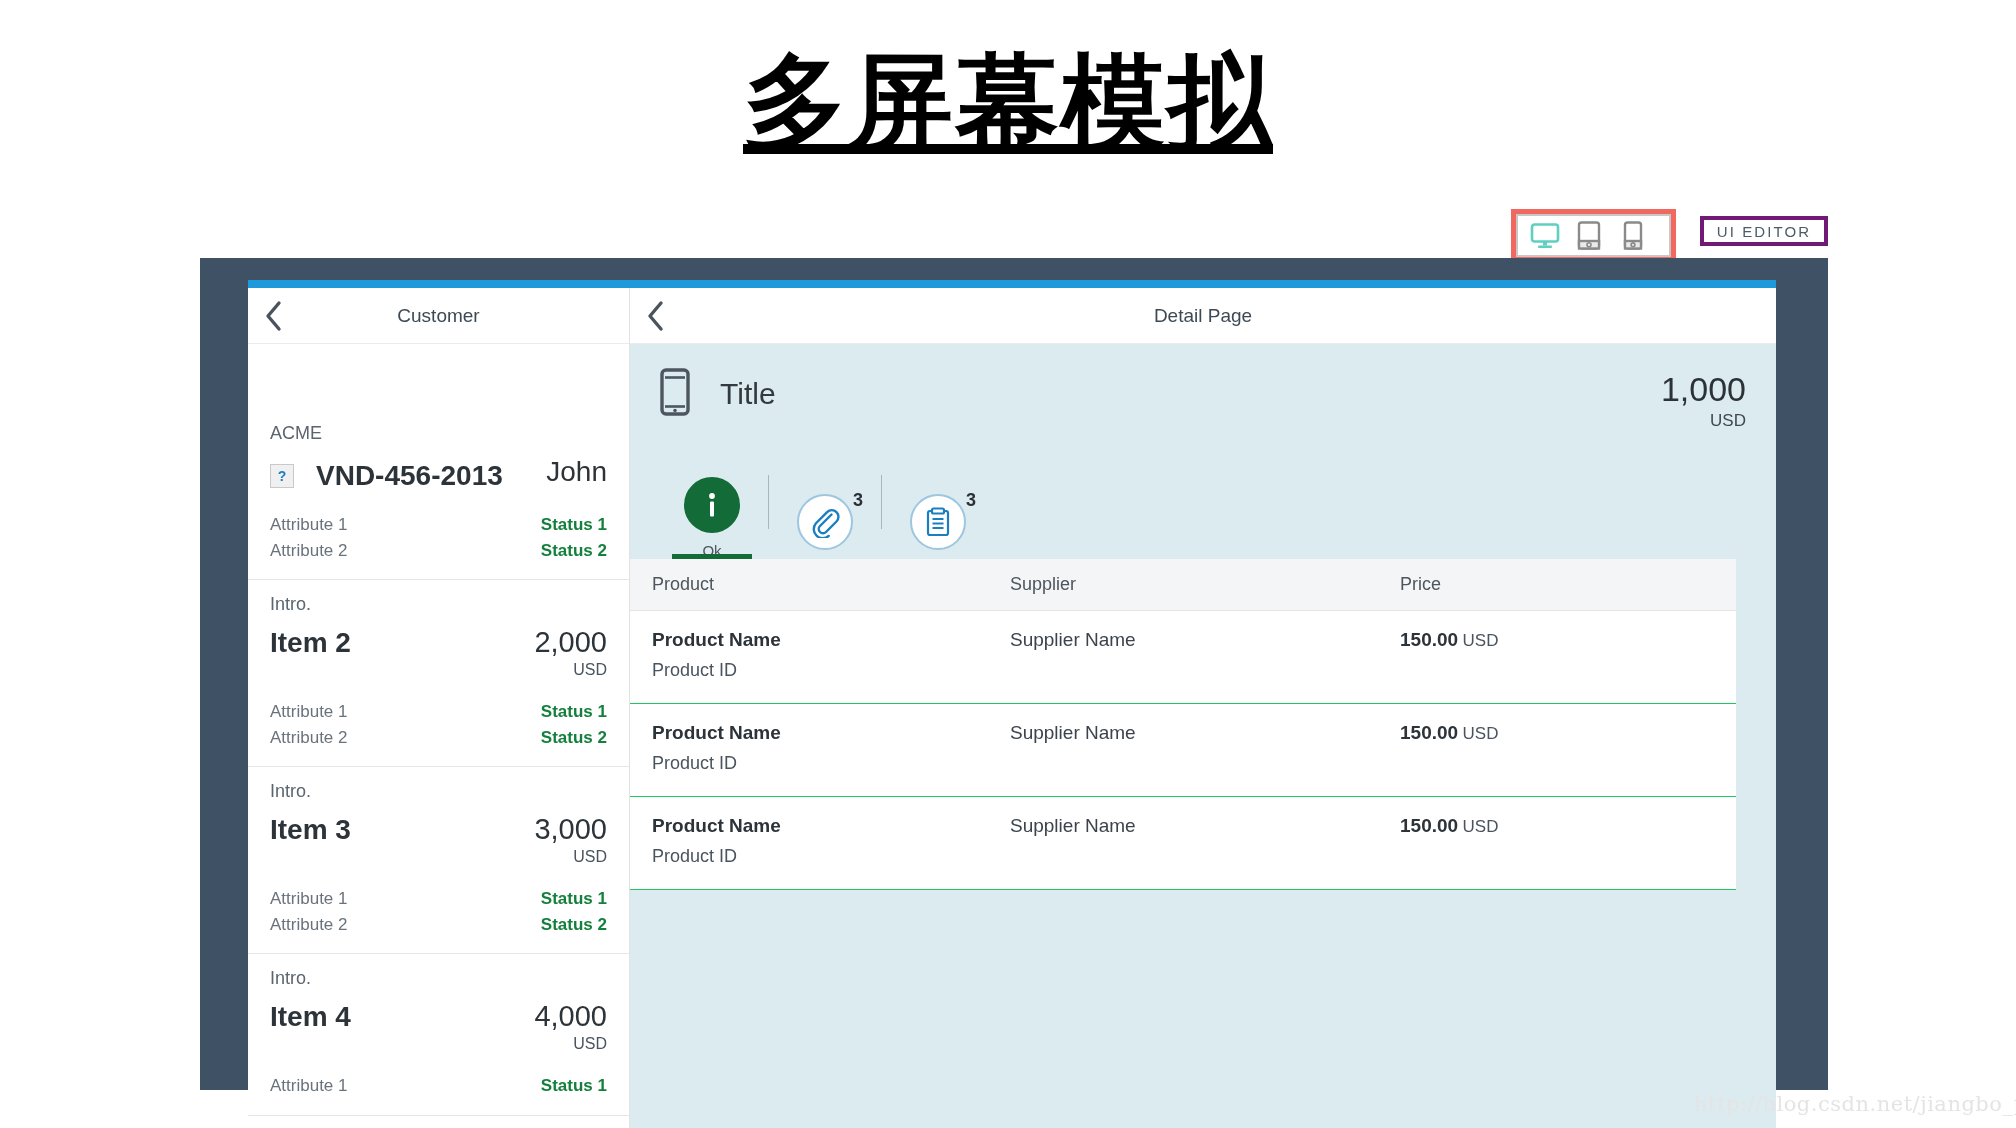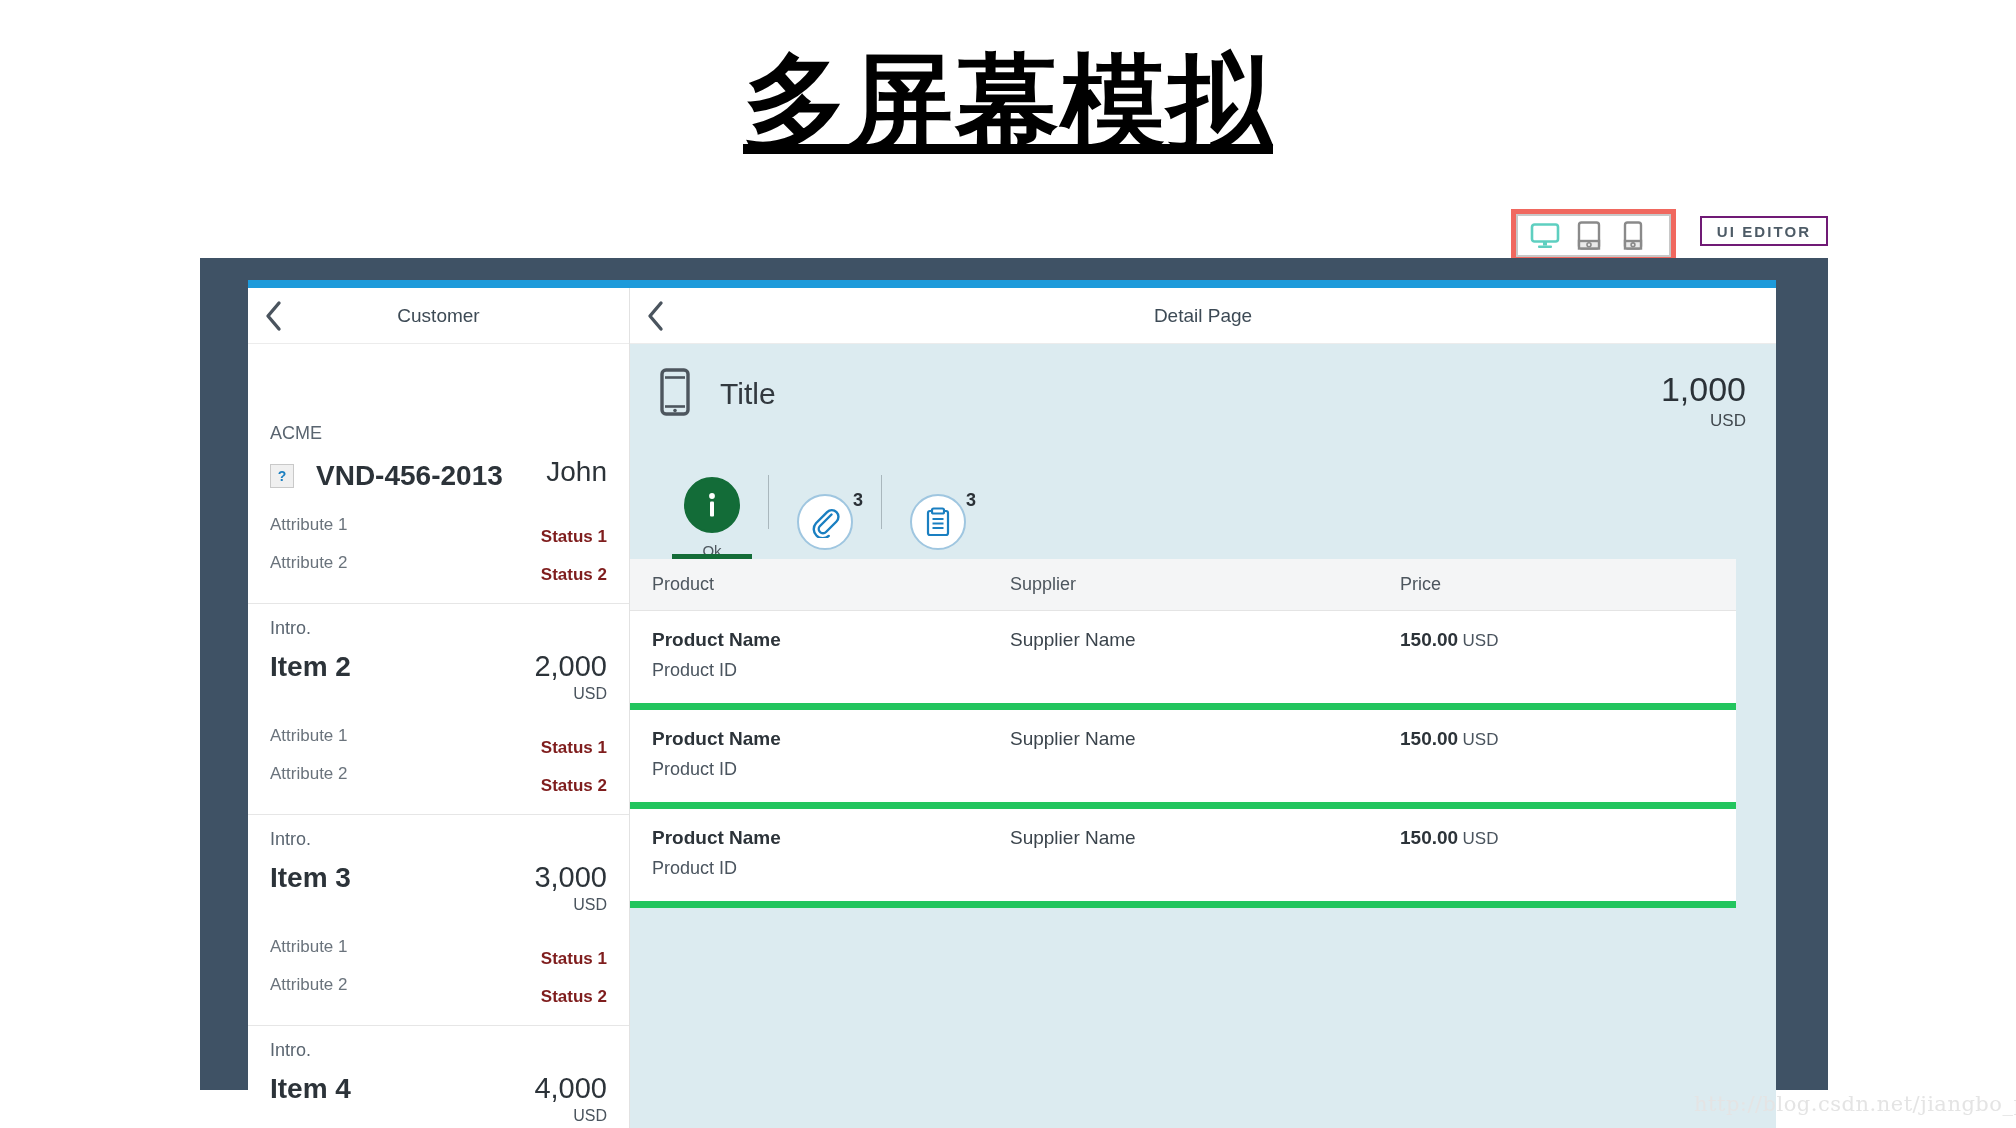--- a/index.html
+++ b/index.html
@@ -40,24 +40,24 @@
     display: flex; align-items: center;
     padding-left: 8px;
     gap: 6px;
   }
   .dev-btn { width: 38px; height: 38px; display: flex; align-items: center; justify-content: center; cursor: pointer; }
   .dev-desktop svg { display: block; }
   .ui-editor-btn {
     position: absolute;
     left: 1700px; top: 216px;
     width: 128px; height: 30px;
-    border: 2px solid #701a75;
+    border: 4px solid #701a75;
     background: #ffffff;
     display: flex; align-items: center; justify-content: center;
-    font-size: 15px; font-weight: bold; letter-spacing: 2.1px;
+    font-size: 15px; font-weight: normal; letter-spacing: 2.1px;
     color: #4d5b66;
     cursor: pointer;
   }
 
   
   .frame {
     position: absolute;
     left: 200px; top: 258px;
     width: 1628px; height: 832px;
     background: #3f5265;
@@ -127,21 +127,21 @@
     font-size: 14px; color: #1a7fc1; font-weight: bold;
   }
   .li-title { font-size: 28px; color: #2c3339; white-space: nowrap; font-weight: bold; }
   .li-right-name { font-size: 28px; color: #2c3339; }
   .li-amount { text-align: right; }
   .li-amount .num { font-size: 29px; color: #2c3339; line-height: 1.0; }
   .li-amount .cur { font-size: 16px; color: #4a545e; display: block; margin-top: 4px; }
   .li-attrs { margin-top: 20px; }
   .attr-row { display: flex; justify-content: space-between; font-size: 17px; line-height: 1.5; }
   .attr-row .k { color: #6a737c; }
-  .attr-row .v { color: #7f1d1d; font-weight: bold; margin-top: 12px; }
+  .attr-row .v { color: #15803d; font-weight: bold; }
 
   
   .obj-header {
     background: #dcebf0;
     padding: 24px 30px 0 30px;
     flex: none;
   }
   .obj-top { display: flex; align-items: flex-start; justify-content: space-between; }
   .obj-left { display: flex; align-items: center; gap: 30px; }
   .obj-title { font-size: 30px; color: #32393f; }
@@ -173,21 +173,21 @@
   .table-scroll { position: absolute; left: 0; top: 0; right: 0; bottom: 0; }
   .tbl { width: 1106px; background: #ffffff; }
   .tbl-head {
     display: flex; background: #f4f5f6;
     border-bottom: 1px solid #e4e4e4;
     padding: 15px 0;
   }
   .tbl-head .th { font-size: 18px; color: #4d565e; }
   .tbl-row {
     display: flex; background: #ffffff;
-    border-bottom: 7px solid #22c55e;
+    border-bottom: 1px solid #22c55e;
     padding: 18px 0 22px 0;
     justify-content: center;
   }
   .c1 { width: 380px; padding-left: 22px; }
   .c2 { width: 390px; }
   .c3 { width: 336px; }
   .cell-strong { font-size: 19px; font-weight: bold; color: #2c3339; }
   .cell-sub { font-size: 18px; color: #4a545e; margin-top: 9px; }
   .cell-plain { font-size: 19px; color: #3b444c; }
   .price .amt { font-size: 19px; font-weight: bold; color: #2c3339; }

